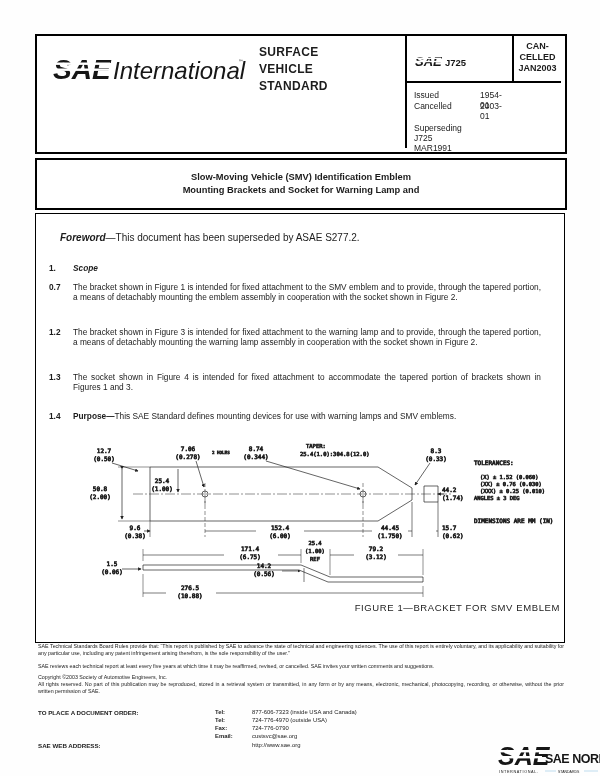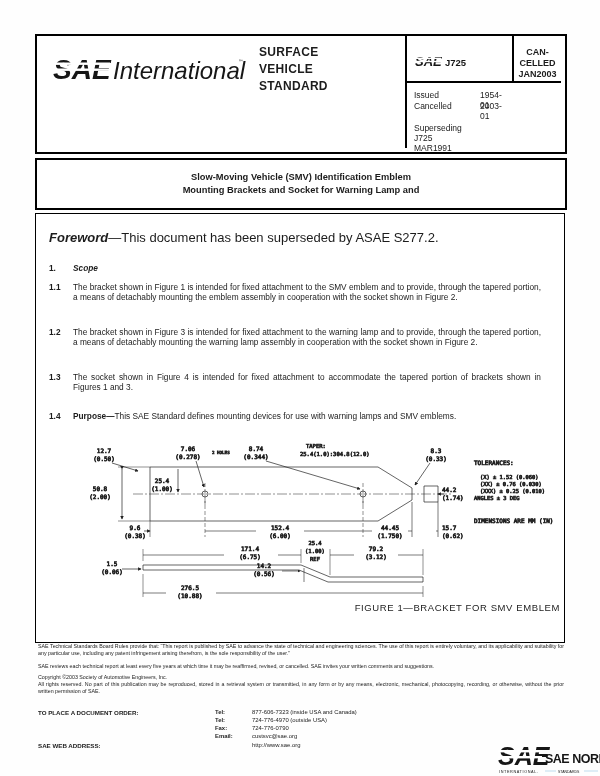--- a/index.html
+++ b/index.html
@@ -6,33 +6,33 @@
   .page{position:relative;width:600px;height:776px;background:#fefefe;overflow:hidden;
         font-family:"Liberation Sans",sans-serif;color:#1c1c1c;}
   .abs{position:absolute;}
   .box{position:absolute;border:2px solid #000;background:#fff;}
 
   
   .hdr-box{left:35px;top:34px;width:528px;height:116px;}
   .hdr-vdiv{position:absolute;left:368px;top:0;width:2px;height:112px;background:#000;}
   .hdr-hdiv{position:absolute;left:368px;top:45px;width:156px;height:2px;background:#000;}
   .canc-box{position:absolute;left:475px;top:0;width:49px;height:45px;border-left:2px solid #000;
-            font-weight:bold;font-size:9px;line-height:11px;text-align:center;padding-top:11px;box-sizing:border-box;}
+            font-weight:bold;font-size:9px;line-height:11px;text-align:center;padding-top:5px;box-sizing:border-box;}
   .doc-type{position:absolute;left:222px;top:8px;font-size:12px;font-weight:bold;line-height:17px;letter-spacing:.3px;}
   .iss-row{position:absolute;font-size:8.5px;}
   .iss-lab{position:absolute;left:377px;}
   .iss-val{position:absolute;left:443px;}
 
   
   .title-box{left:35px;top:158px;width:528px;height:48px;}
   .title-text{padding-top:11px;text-align:center;font-size:9.3px;font-weight:bold;line-height:12.5px;}
 
   
   .body-box{left:35px;top:213px;width:528px;height:428px;border-width:1.6px;}
-  .fw{position:absolute;left:13px;width:500px;font-size:13px;line-height:10px;}
+  .fw{position:absolute;left:24px;width:500px;font-size:10px;line-height:10px;}
   .sec{position:absolute;left:0;width:524px;font-size:8.3px;line-height:10px;}
   .pnum{position:absolute;left:13px;font-weight:bold;}
   .ptitle{margin-left:37px;font-weight:bold;font-style:italic;text-align:center;}
   .ptext{margin-left:37px;width:468px;text-align:justify;}
   .fig-caption{position:absolute;left:0;top:388px;width:524px;text-align:right;
                font-size:9.5px;letter-spacing:.6px;}
   svg text{fill:#161616;font-family:"DejaVu Sans Mono",monospace;}
   .dim{font-size:6px;}
   .dim-sm{font-size:5.5px;}
   .note{font-size:4.2px;}
@@ -107,21 +107,21 @@
     <div class="fw" style="top:19px">
       <b><i>Foreword</i></b><span>—This document has been superseded by ASAE S277.2.</span>
     </div>
 
     <div class="sec" style="top:49px">
       <span class="pnum">1.</span>
       <span class="ptitle">Scope</span>
     </div>
 
     <div class="sec" style="top:68px">
-      <span class="pnum">1.1</span>
+      <span class="pnum">0.7</span>
       <div class="ptext">The bracket shown in Figure 1 is intended for fixed attachment to the SMV emblem and to provide, through the tapered portion, a means of detachably mounting the emblem assembly in cooperation with the socket shown in Figure 2.</div>
     </div>
 
     <div class="sec" style="top:113px">
       <span class="pnum">1.2</span>
       <div class="ptext">The bracket shown in Figure 3 is intended for fixed attachment to the warning lamp and to provide, through the tapered portion, a means of detachably mounting the warning lamp assembly in cooperation with the socket shown in Figure 2.</div>
     </div>
 
     <div class="sec" style="top:158px">
       <span class="pnum">1.3</span>

